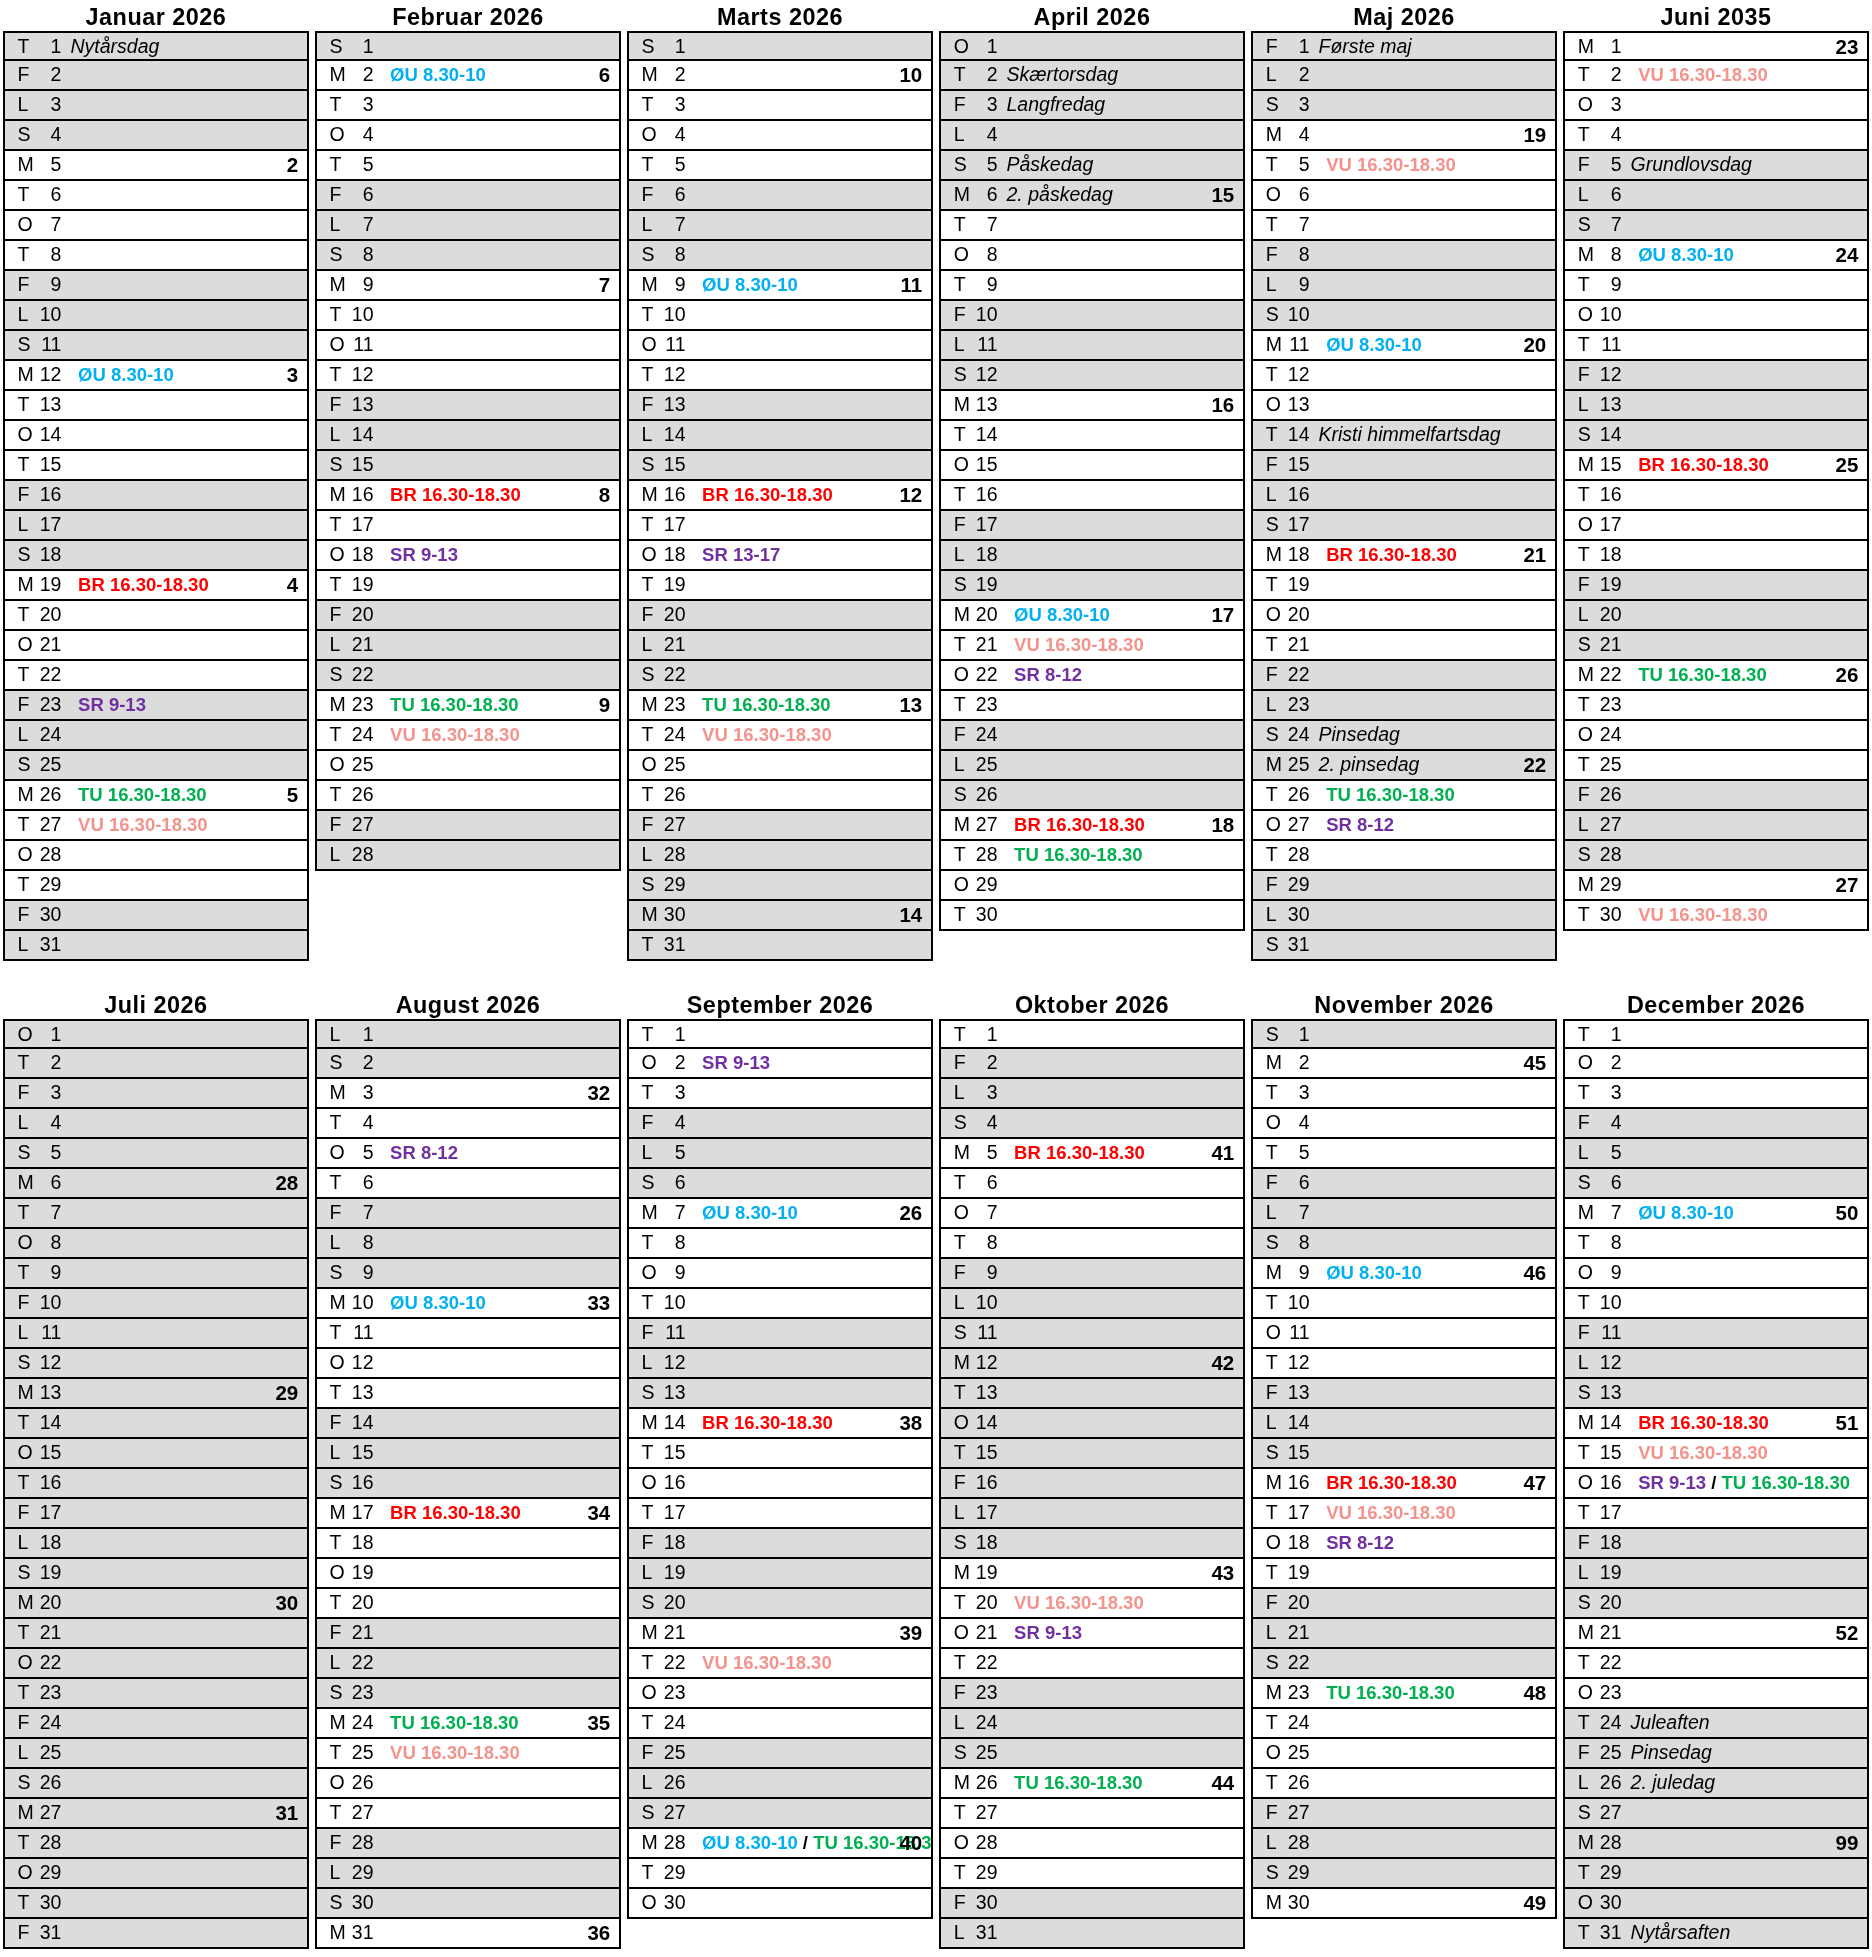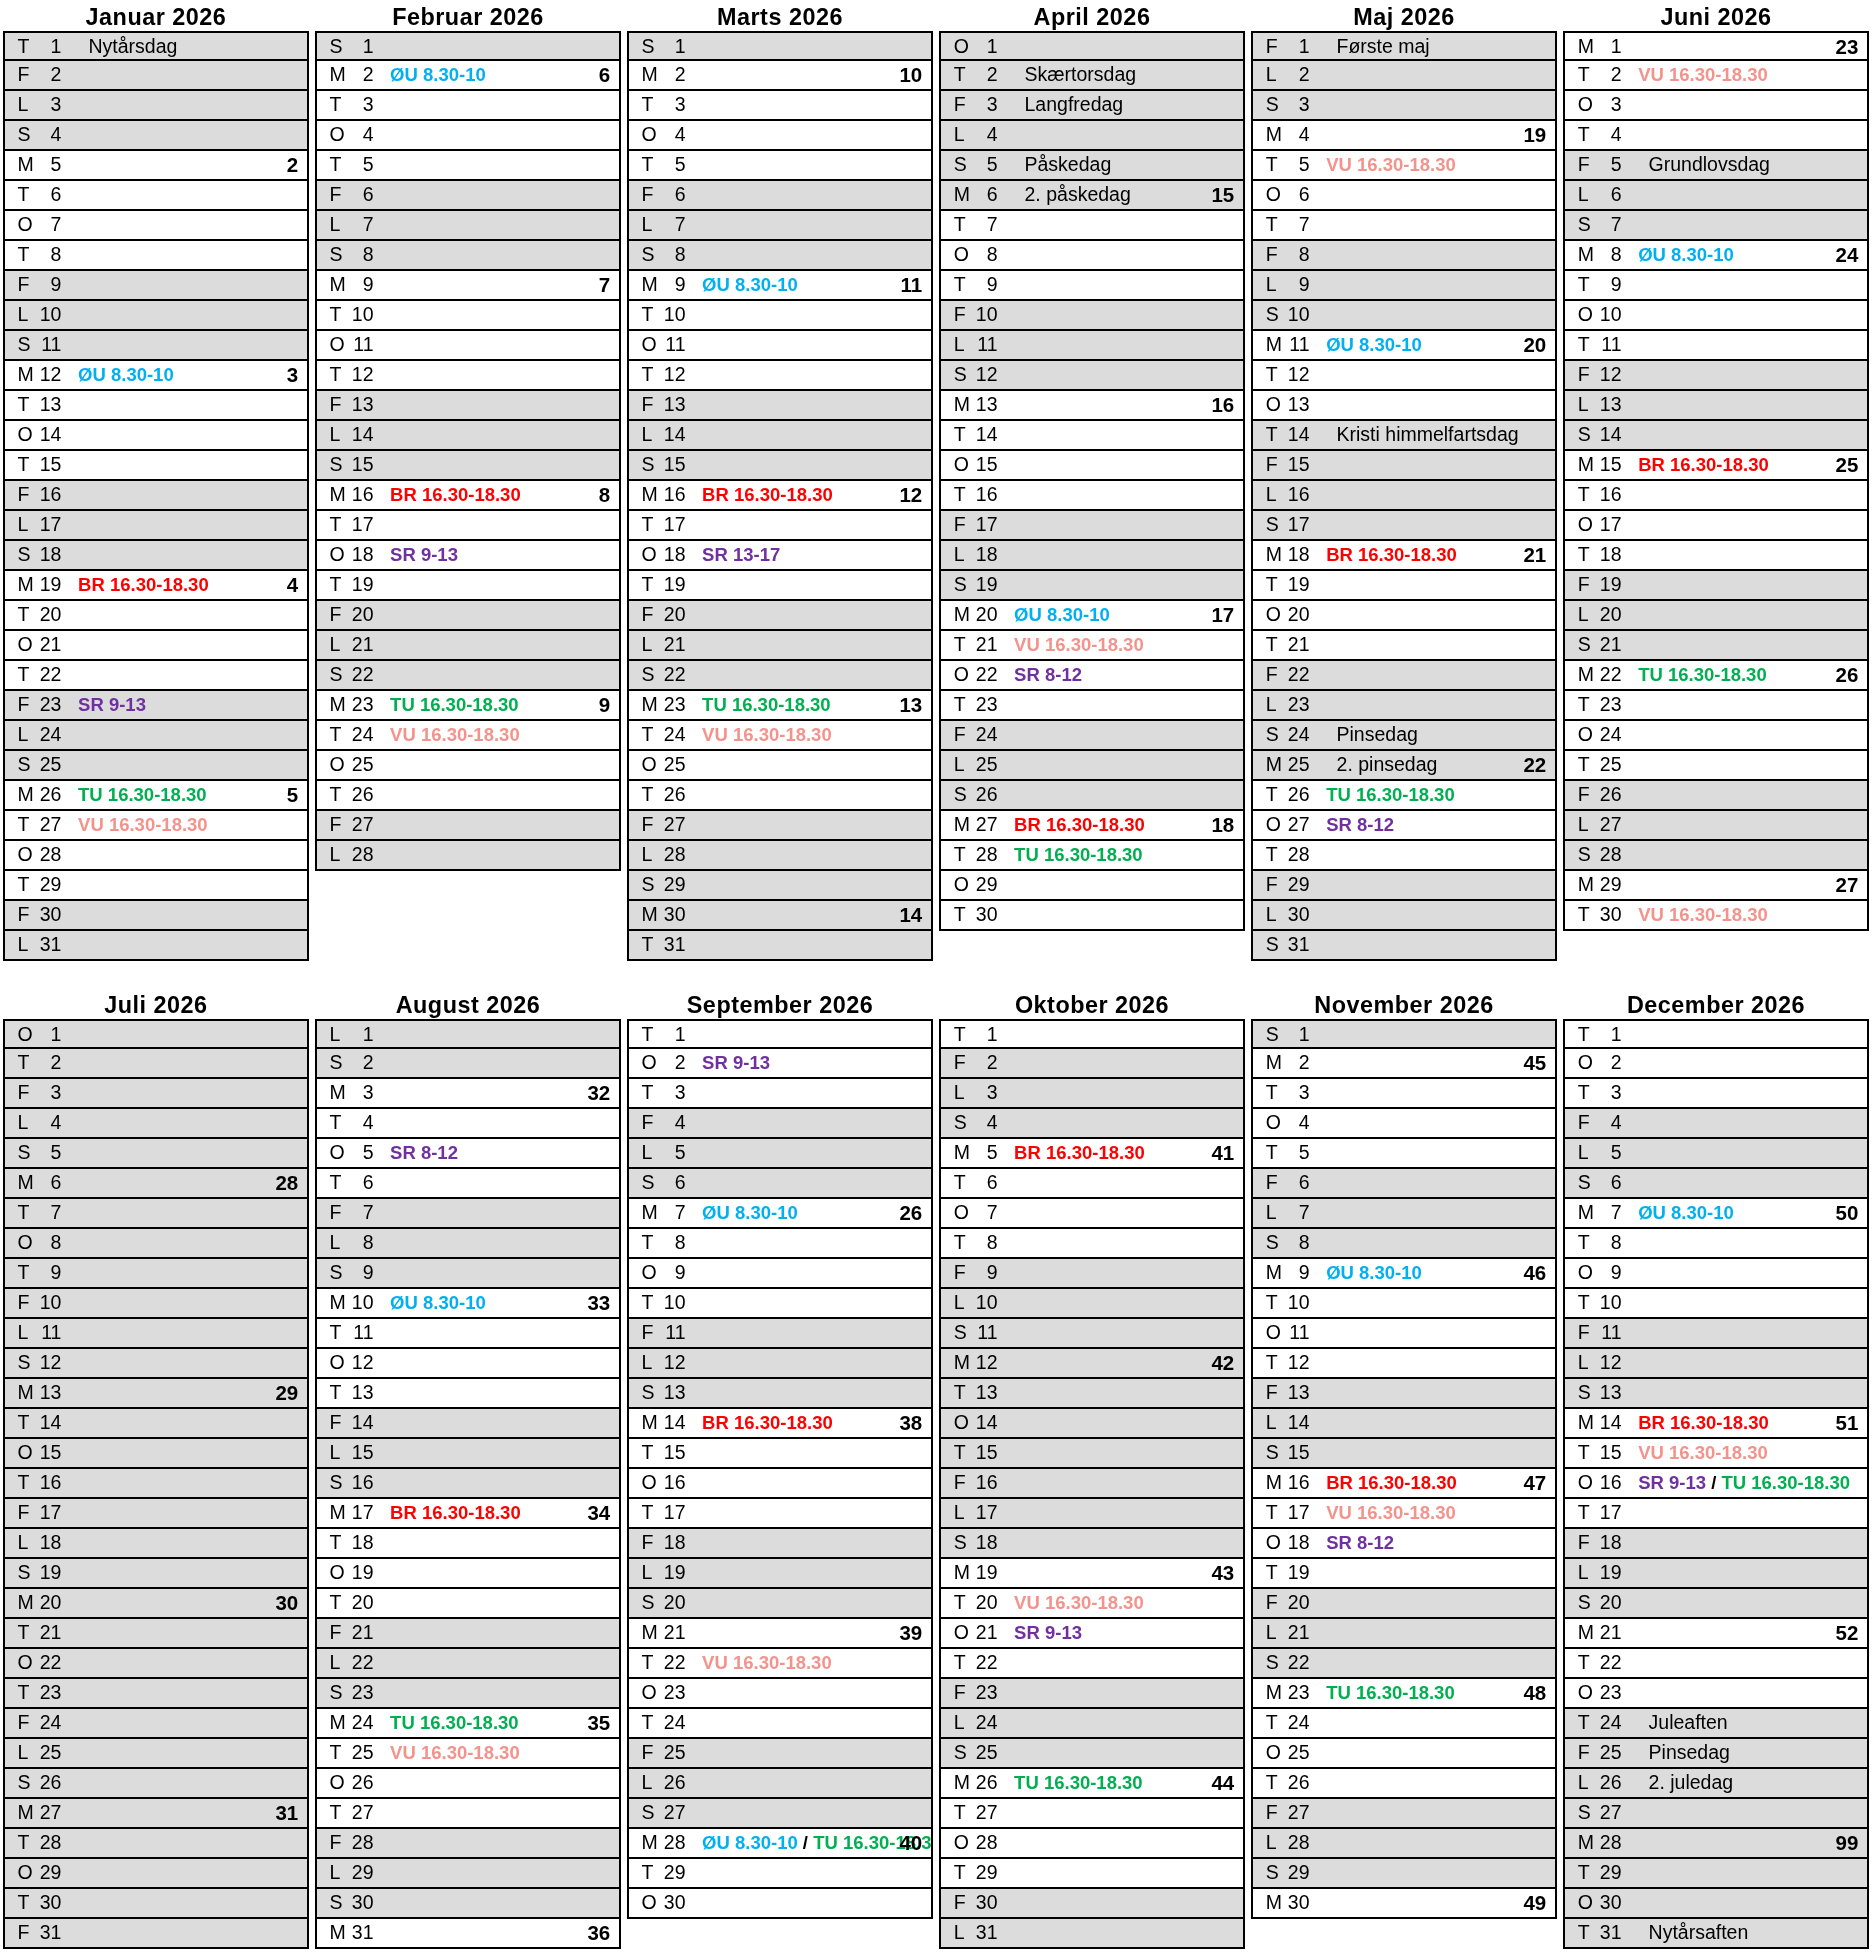--- a/index.html
+++ b/index.html
@@ -8,21 +8,21 @@
   .half-top{margin-top:2.9px;}
   .half-bottom{margin-top:30px;}
   .mcol{min-width:0;}
   .mtitle{text-align:center;font-weight:bold;font-size:23.4px;height:28px;line-height:28px;letter-spacing:0.5px;}
   .day{position:relative;box-sizing:border-box;height:var(--rh);line-height:calc(var(--rh) - 2.9px);
        border:2px solid #000;background:#fff;padding-left:12.7px;font-size:19.5px;white-space:nowrap;overflow:hidden;}
   .day + .day{border-top:0;}
   .day.gray{background:#DCDCDC;}
   .dl{display:inline-block;width:20.5px;}
   .dn{display:inline-block;width:23.4px;text-align:right;}
-  .hol{margin-left:27px;}
+  .hol{margin-left:9px;font-style:italic;}
   .evwrap{margin-left:16.6px;}
   .ev{font-weight:bold;font-size:18.5px;}
   .sep{font-weight:bold;color:#000;font-size:18.5px;}
   .wk{position:absolute;right:8.8px;top:0;font-weight:bold;font-size:20.5px;}
 </style>
 </head>
 <body>
 
 <div class="cal half-top" style="--rh:30px">
     <div class="mcol">
@@ -185,21 +185,21 @@
       <div class="day gray"><span class="dl">S</span><span class="dn">24</span><span class="hol">Pinsedag</span></div>
       <div class="day gray"><span class="dl">M</span><span class="dn">25</span><span class="hol">2. pinsedag</span><span class="wk">22</span></div>
       <div class="day"><span class="dl">T</span><span class="dn">26</span><span class="evwrap"><span class="ev" style="color: rgb(0, 176, 80);">TU 16.30-18.30</span></span></div>
       <div class="day"><span class="dl">O</span><span class="dn">27</span><span class="evwrap"><span class="ev" style="color: rgb(112, 48, 160);">SR 8-12</span></span></div>
       <div class="day"><span class="dl">T</span><span class="dn">28</span></div>
       <div class="day gray"><span class="dl">F</span><span class="dn">29</span></div>
       <div class="day gray"><span class="dl">L</span><span class="dn">30</span></div>
       <div class="day gray"><span class="dl">S</span><span class="dn">31</span></div>
     </div>
     <div class="mcol">
-      <div class="mtitle">Juni 2026</div>
+      <div class="mtitle">Juni 2035</div>
       <div class="day"><span class="dl">M</span><span class="dn">1</span><span class="wk">23</span></div>
       <div class="day"><span class="dl">T</span><span class="dn">2</span><span class="evwrap"><span class="ev" style="color: rgb(244, 147, 140);">VU 16.30-18.30</span></span></div>
       <div class="day"><span class="dl">O</span><span class="dn">3</span></div>
       <div class="day"><span class="dl">T</span><span class="dn">4</span></div>
       <div class="day gray"><span class="dl">F</span><span class="dn">5</span><span class="hol">Grundlovsdag</span></div>
       <div class="day gray"><span class="dl">L</span><span class="dn">6</span></div>
       <div class="day gray"><span class="dl">S</span><span class="dn">7</span></div>
       <div class="day"><span class="dl">M</span><span class="dn">8</span><span class="evwrap"><span class="ev" style="color: rgb(0, 176, 240);">ØU 8.30-10</span></span><span class="wk">24</span></div>
       <div class="day"><span class="dl">T</span><span class="dn">9</span></div>
       <div class="day"><span class="dl">O</span><span class="dn">10</span></div>

